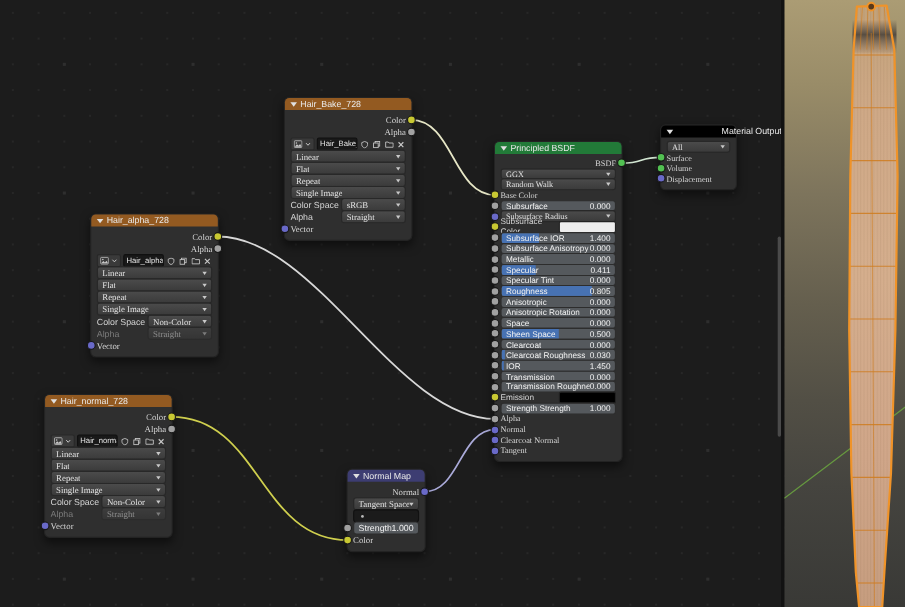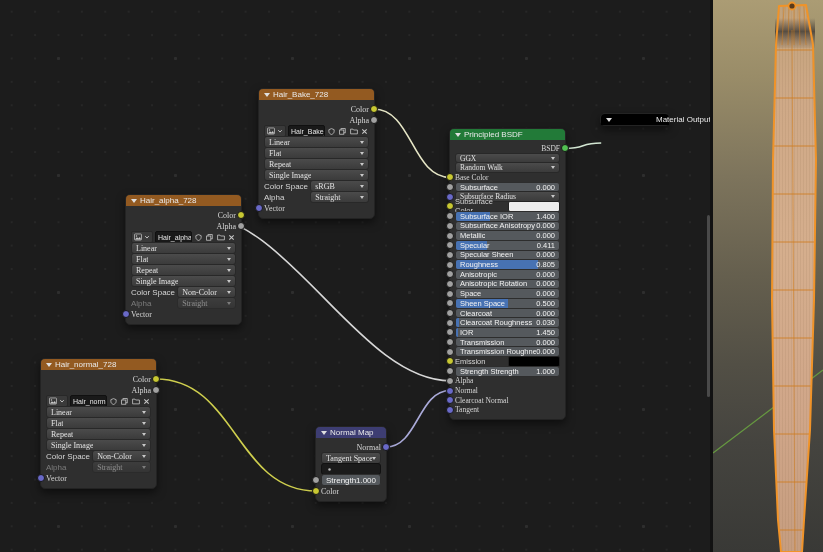--- a/index.html
+++ b/index.html
@@ -185,21 +185,21 @@
               <span class="lbl">Straight</span>
               <span class="chev2"></span>
             </div>
           </div>
           <div class="row">
             <span class="lbl">Vector</span>
             <span class="sock l" style="background: rgb(105, 105, 200);"></span>
           </div>
         </div>
       </div>
-      <div class="node" style="left: 82px; top: 194px; width: 115px; margin-left: 43px;">
+      <div class="node" style="left: 82px; top: 194px; width: 115px;">
         <div class="nhead" style="background: rgb(147, 90, 33);">
           <span class="hchev"></span>
           <span>Hair_alpha_728</span>
         </div>
         <div class="nbody">
           <div class="row out">
             <span class="lbl">Color</span>
             <span class="sock r" style="background: rgb(200, 200, 50);"></span>
           </div>
           <div class="row out">
@@ -497,21 +497,21 @@
             <div class="slider">
               <span class="fill" style="width: 30%;"></span>
               <span class="sl">Specular</span>
               <span class="sv">0.411</span>
             </div>
             <span class="sock l" style="background: rgb(161, 161, 161);"></span>
           </div>
           <div class="row">
             <div class="slider">
               <span class="fill" style="width: 0%;"></span>
-              <span class="sl">Specular Sheen</span>
+              <span class="sl">Specular Tint</span>
               <span class="sv">0.000</span>
             </div>
             <span class="sock l" style="background: rgb(161, 161, 161);"></span>
           </div>
           <div class="row">
             <div class="slider">
               <span class="fill" style="width: 80%;"></span>
               <span class="sl">Roughness</span>
               <span class="sv">0.805</span>
             </div>
@@ -617,20 +617,40 @@
           <div class="row">
             <span class="lbl">Tangent</span>
             <span class="sock l" style="background: rgb(105, 105, 200);"></span>
           </div>
         </div>
       </div>
       <div class="node compact" style="left: 600px; top: 113px; width: 68px;">
         <div class="nhead" style="background: #000000; gap: 44px;">
           <span class="hchev"></span>
           <span>Material Output</span>
+        </div>
+        <div class="nbody">
+          <div class="row">
+            <div class="sel">
+              <span class="lbl">All</span>
+              <span class="chev2"></span>
+            </div>
+          </div>
+          <div class="row">
+            <span class="lbl">Surface</span>
+            <span class="sock l" style="background: rgb(82, 193, 82);"></span>
+          </div>
+          <div class="row">
+            <span class="lbl">Volume</span>
+            <span class="sock l" style="background: rgb(82, 193, 82);"></span>
+          </div>
+          <div class="row">
+            <span class="lbl">Displacement</span>
+            <span class="sock l" style="background: rgb(105, 105, 200);"></span>
+          </div>
         </div>
       </div>
     </div>
   <div id="scrollbar"></div>
 
   <div id="viewport">
     <svg id="vpsvg" width="110" height="552" viewBox="0 0 110 552">
       <defs>
         <linearGradient id="cardGrad" x1="0" y1="0" x2="0" y2="1">
           <stop offset="0%" stop-color="#c2a27a"></stop>

